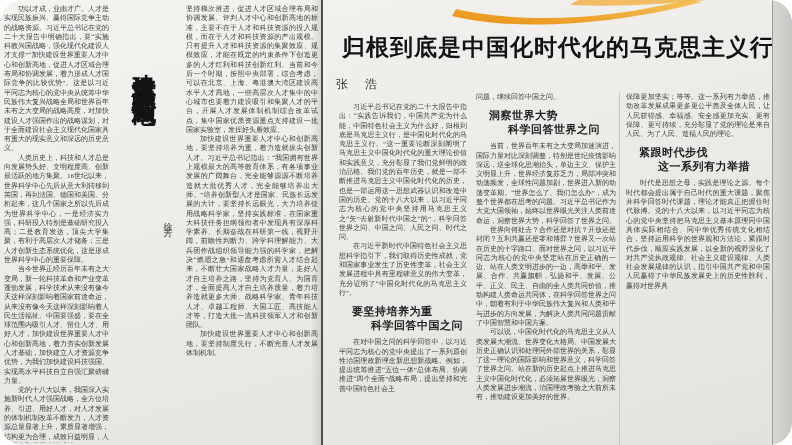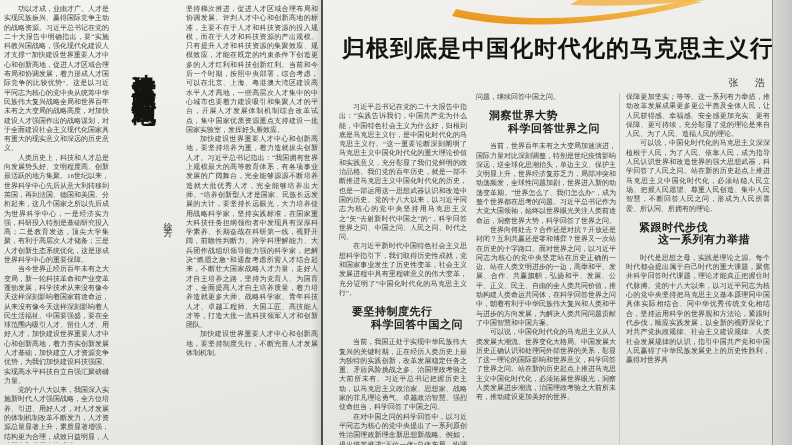--- a/index.html
+++ b/index.html
@@ -1,30 +1,31 @@
 <!DOCTYPE html>
 <html><head>
 <meta charset="utf-8">
 <style>
   html,body{margin:0;padding:0;}
   body{font-family:"Liberation Serif",serif;}
   .stage{
     position:relative;width:792px;height:445px;overflow:hidden;
     background:linear-gradient(165deg,#f4f3f0 0%,#ecebe7 45%,#e3e2de 100%);
+    border-radius:23px;
   }
   
   .col{position:absolute;overflow:hidden;text-align:justify;
        color:#3e3d3a;filter:blur(.3px);}
   .col p{margin:0;text-indent:2em;font-size:7px;line-height:9.3px;
          text-justify:inter-character;}
   .col p.noindent{text-indent:0;}
   .sec-heading{margin:7px 0 6px;font-weight:700;color:#1d1d1b;
                font-size:11px;line-height:13.5px;letter-spacing:.5px;}
   .sec-line-0{padding-left:13px;}
-  .sec-line-1{padding-left:32px;font-family:Liberation Mono, monospace;}
+  .sec-line-1{padding-left:32px;}
   
   .colA{left:4px;top:5px;width:105px;height:438px;}
   .colB{left:186px;top:5px;width:132px;height:438px;}
   .v-headline{
     position:absolute;left:108px;top:54px;height:391px;width:52px;
     writing-mode:vertical-rl;text-orientation:upright;
     font-family:"Liberation Sans",sans-serif;font-weight:900;
     font-size:24px;letter-spacing:2px;color:#141412;filter:blur(.25px);
   }
   .v-author{
@@ -33,27 +34,27 @@
     font-size:9px;letter-spacing:6px;color:#33322f;filter:blur(.3px);
   }
   
   .fold-shadow{position:absolute;left:311px;top:0;width:10px;height:445px;
     background:linear-gradient(90deg,rgba(0,0,0,0) 0%,rgba(0,0,0,.10) 100%);}
   .fold-line{position:absolute;left:321px;top:0;width:2px;height:445px;
     background:#504e4a;}
   
   .headline{
     position:absolute;left:336px;top:27px;width:436px;margin:4px;
-    text-align:center;font-family:Liberation Sans, sans-serif;
+    text-align:center;font-family:Liberation Serif, serif;
     font-weight:900;font-size:23px;line-height:34px;letter-spacing:1px;
     color:#121210;filter:blur(.25px);
   }
   .byline{
-    position:absolute;left:336px;top:76px;width:436px;text-align:right;
-    font-size:10px;letter-spacing:7px;color:#3a3936;filter:blur(.3px);
+    position:absolute;left:336px;top:76px;width:436px;text-align:left;
+    font-size:12px;letter-spacing:7px;color:#3a3936;filter:blur(.3px);
   }
   .rcol1{left:339px;top:103px;width:128px;height:352px;}
   .rcol2{left:476px;top:93px;width:140px;height:352px;}
   .rcol3{left:626px;top:93px;width:144px;height:352px;}
   .col-rule{position:absolute;left:619px;top:93px;width:1px;height:352px;
     background:#c6c5c1;}
   .swoosh{position:absolute;left:450px;top:0;}
   
   .edge-line{position:absolute;left:772px;top:0;width:1px;height:445px;
     background:#9b9a96;}
@@ -101,39 +102,37 @@
     </svg>
 
     <h1 class="headline">归根到底是中国化时代化的马克思主义行</h1>
 
     <div class="byline">张 浩</div>
 
     <div class="col rcol1">
         <p class="">习近平总书记在党的二十大报告中指出：“实践告诉我们，中国共产党为什么能，中国特色社会主义为什么好，归根到底是马克思主义行，是中国化时代化的马克思主义行。”这一重要论断深刻阐明了马克思主义中国化时代化的重大理论价值和实践意义，充分彰显了我们党鲜明的政治品格。我们党的百年历史，就是一部不断推进马克思主义中国化时代化的历史，也是一部运用这一思想武器认识和改造中国的历史。党的十八大以来，以习近平同志为核心的党中央坚持用马克思主义之“矢”去射新时代中国之“的”，科学回答世界之问、中国之问、人民之问、时代之问。</p>
         <p class="">在习近平新时代中国特色社会主义思想科学指引下，我们取得历史性成就，党和国家事业发生了历史性变革，社会主义发展进程中具有里程碑意义的伟大变革，充分证明了“中国化时代化的马克思主义行”。</p>
         <div class="sec-heading">
-          <div class="sec-line sec-line-0">要坚持制度先行</div>
+          <div class="sec-line sec-line-0">要坚持培养为重</div>
           <div class="sec-line sec-line-1">科学回答中国之问</div>
         </div>
-        <p class="">当前，我国正处于实现中华民族伟大复兴的关键时期，正在经历人类历史上最为独特的实践创新，改革发展稳定任务之重、矛盾风险挑战之多、治国理政考验之大前所未有。习近平总书记把握历史主动，以马克思主义政治家、思想家、战略家的非凡理论勇气、卓越政治智慧、强烈使命担当，科学回答了中国之问。</p>
         <p class="">在对中国之问的科学回答中，以习近平同志为核心的党中央提出了一系列原创性治国理政新理念新思想新战略。例如，提出统筹推进“五位一体”总体布局、协调推进“四个全面”战略布局，提出坚持和完善中国特色社会主</p>
       </div>
     <div class="col rcol2">
         <p class="noindent">问题，继续回答中国之问。</p>
         <div class="sec-heading">
           <div class="sec-line sec-line-0">洞察世界大势</div>
           <div class="sec-line sec-line-1">科学回答世界之问</div>
         </div>
         <p class="">当前，世界百年未有之大变局加速演进，国际力量对比深刻调整，特别是世纪疫情影响深远，逆全球化思潮抬头，单边主义、保护主义明显上升，世界经济复苏乏力，局部冲突和动荡频发，全球性问题加剧，世界进入新的动荡变革期。“世界怎么了、我们怎么办”，成为整个世界都在思考的问题。习近平总书记作为大党大国领袖，始终以世界眼光关注人类前途命运，洞察世界大势，科学回答了世界之问。</p>
         <p class="">世界向何处去？合作还是对抗？开放还是封闭？互利共赢还是零和博弈？世界又一次站在历史的十字路口。面对世界之问，以习近平同志为核心的党中央坚定站在历史正确的一边、站在人类文明进步的一边，高举和平、发展、合作、共赢旗帜，弘扬和平、发展、公平、正义、民主、自由的全人类共同价值，推动构建人类命运共同体，在科学回答世界之问中，朝着有利于中华民族伟大复兴和人类和平与进步的方向发展，为解决人类共同问题贡献了中国智慧和中国方案。</p>
         <p class="">可以说，中国化时代化的马克思主义从人类发展大潮流、世界变化大格局、中国发展大历史正确认识和处理同外部世界的关系，彰显了这一理论的国际影响和世界意义，科学回答了世界之问。站在新的历史起点上推进马克思主义中国化时代化，必须拓展世界眼光，洞察人类发展进步潮流，治国理政考验之大前所未有，推动建设更加美好的世界。</p>
       </div>
     <div class="col rcol3">
         <p class="noindent">保障更加坚实；等等。这一系列有力举措，推动改革发展成果更多更公平惠及全体人民，让人民获得感、幸福感、安全感更加充实、更有保障、更可持续，充分彰显了党的理论是来自人民、为了人民、造福人民的理论。</p>
-        <p class="">可以说，中国化时代化的马克思主义深深植根于人民，为了人民、依靠人民，成为指导人民认识世界和改造世界的强大思想武器，科学回答了人民之问。站在新的历史起点上推进马克思主义中国化时代化，必须站稳人民立场、把握人民愿望、尊重人民创造、集中人民智慧，不断回答人民之问，形成为人民所喜爱、所认同、所拥有的理论。</p>
         <div class="sec-heading">
           <div class="sec-line sec-line-0">紧跟时代步伐</div>
           <div class="sec-line sec-line-1">这一系列有力举措</div>
         </div>
         <p class="">时代是思想之母，实践是理论之源。每个时代都会提出属于自己时代的重大课题，聚焦并科学回答时代课题，理论才能真正把握住时代脉搏。党的十八大以来，以习近平同志为核心的党中央坚持把马克思主义基本原理同中国具体实际相结合、同中华优秀传统文化相结合，坚持运用科学的世界观和方法论，紧跟时代步伐，顺应实践发展，以全新的视野深化了对共产党执政规律、社会主义建设规律、人类社会发展规律的认识，指引中国共产党和中国人民赢得了中华民族发展史上的历史性胜利，赢得对世界具</p>
       </div>
 
     <div class="col-rule"></div>
   </section>
 

